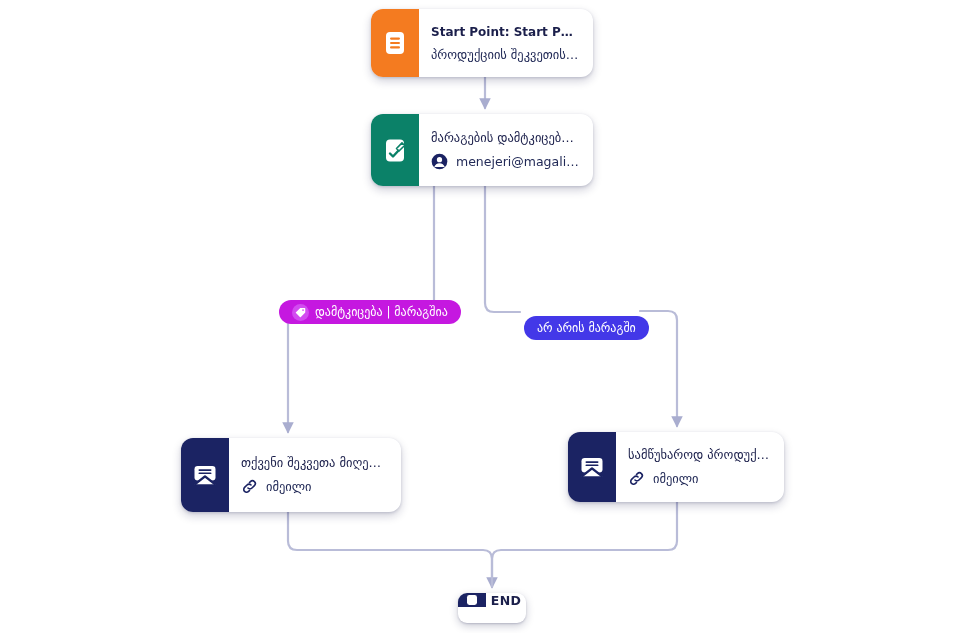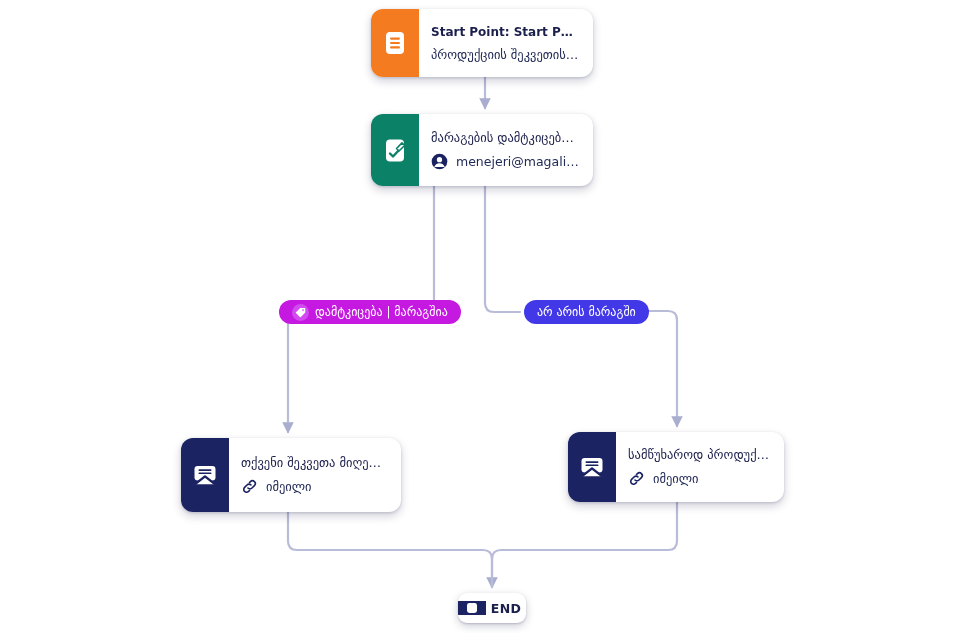--- a/index.html
+++ b/index.html
@@ -84,21 +84,21 @@
   #node-mail-left  { left: 181px; top: 438px; width: 220px; height: 74px; }
   #node-mail-right { left: 568px; top: 432px; width: 216px; height: 70px; }
   .node.mail .node-icon { background: #1b2363; }
 
   
   #node-end {
     position: absolute;
     left: 458px; top: 593px;
     width: 68px; height: 30px;
     display: flex;
-    align-items: center;
+    align-items: flex-start;
     border-radius: 9px;
     background: #ffffff;
     box-shadow: 0 3px 8px rgba(20,22,70,0.22), 0 1px 2px rgba(20,22,70,0.18);
     overflow: hidden;
   }
   #node-end .end-icon {
     flex: 0 0 28px;
     background: #1b2363;
     display: flex;
     align-items: center;
@@ -134,21 +134,21 @@
     background: #c518e0;
   }
   #pill-tagged .pill-ico {
     width: 17px; height: 17px;
     border-radius: 50%;
     background: #d24bf0;
     display: flex; align-items: center; justify-content: center;
     flex: 0 0 auto;
   }
   #pill-outofstock {
-    left: 524px; top: 300px;
+    left: 524px; top: 316px;
     background: #4338e8;
   }
 </style>
 </head>
 <body>
 
 <div id="canvas">
 
   <svg id="edges" viewBox="0 0 968 633" width="968" height="633">
     <defs>

